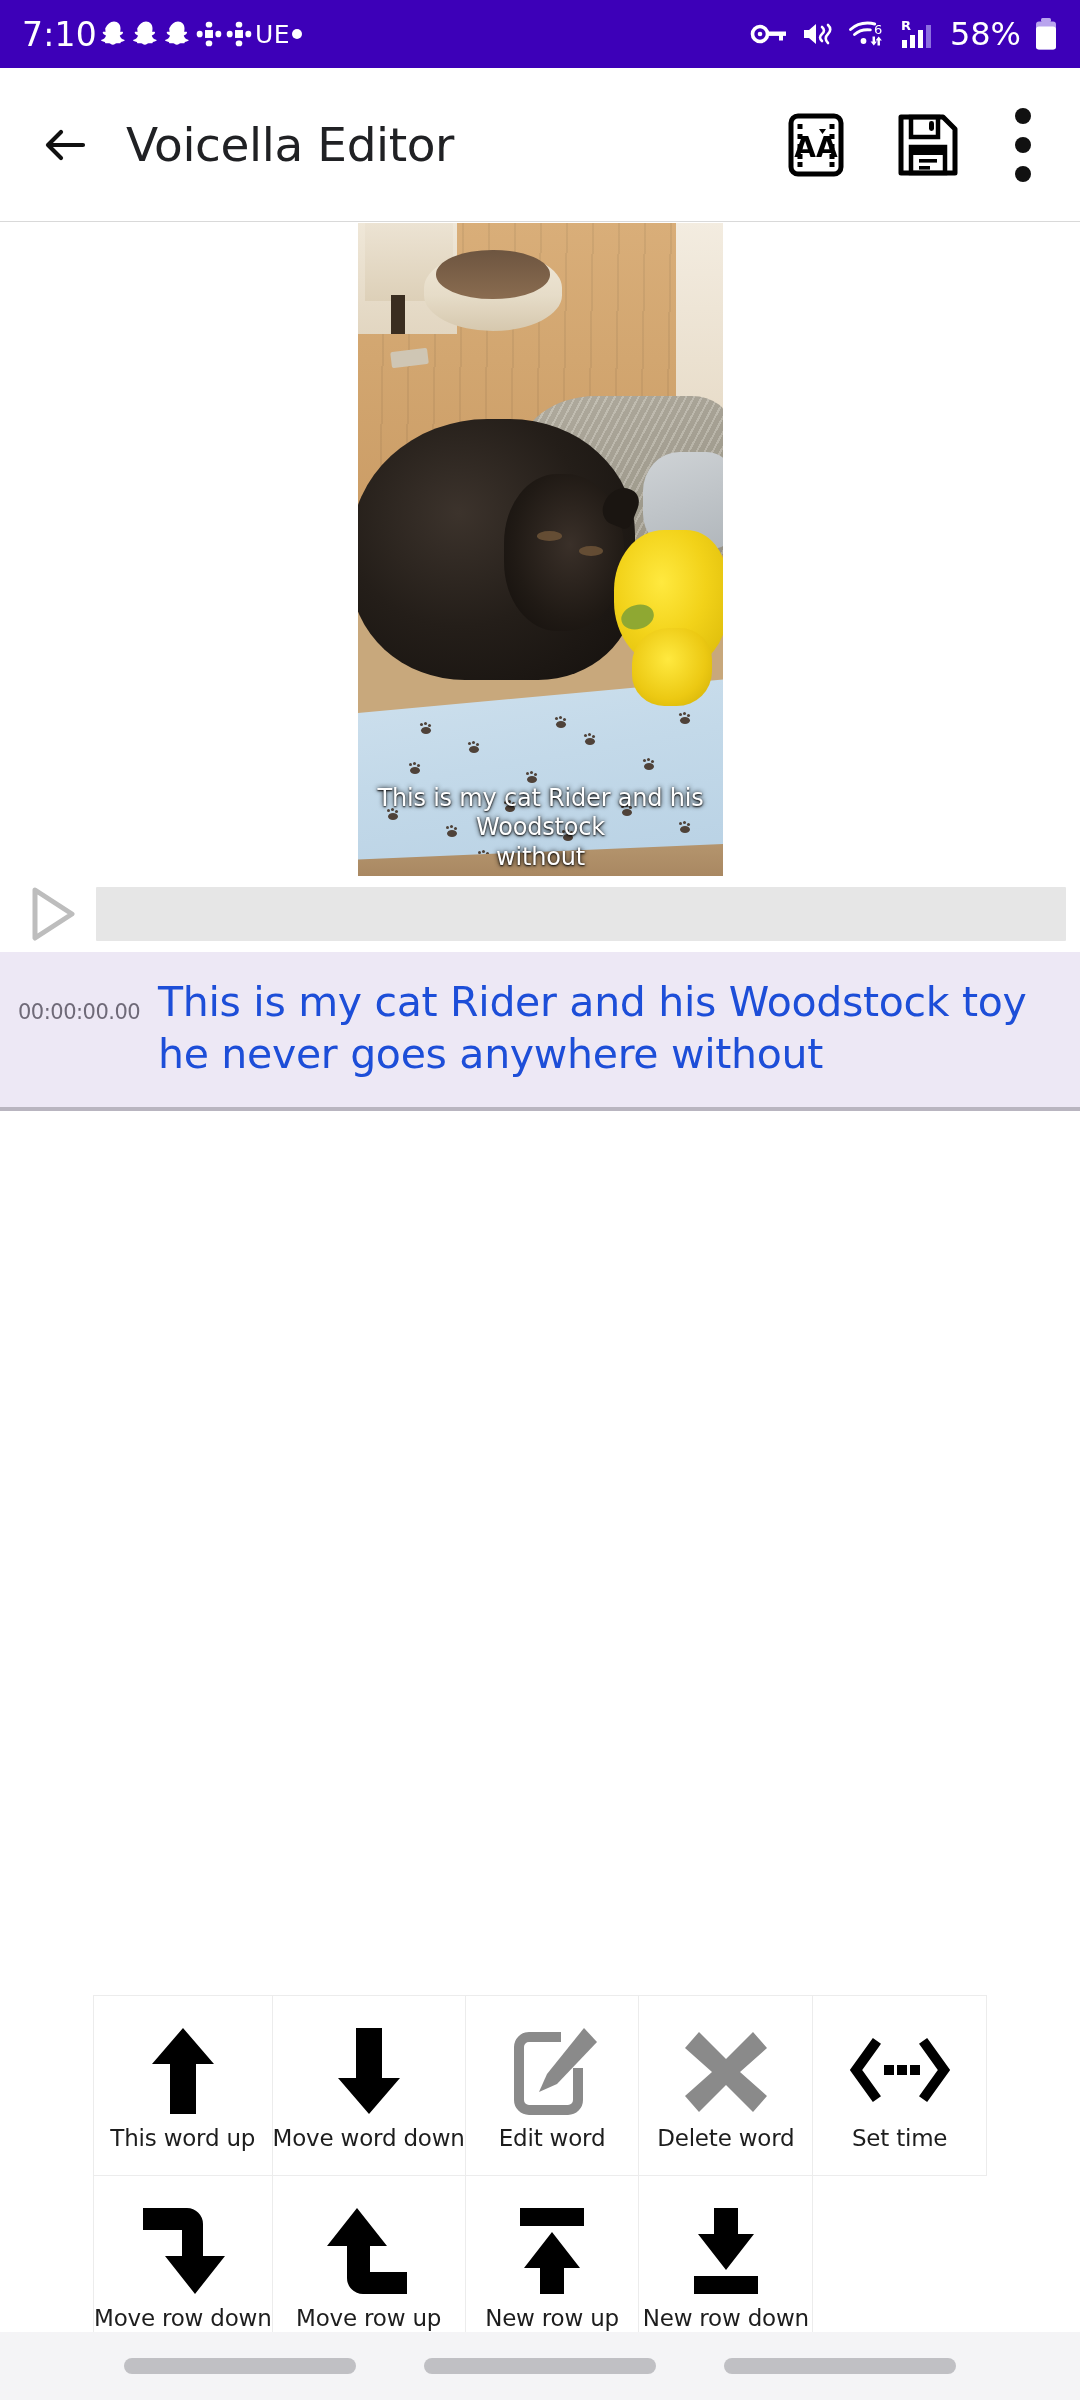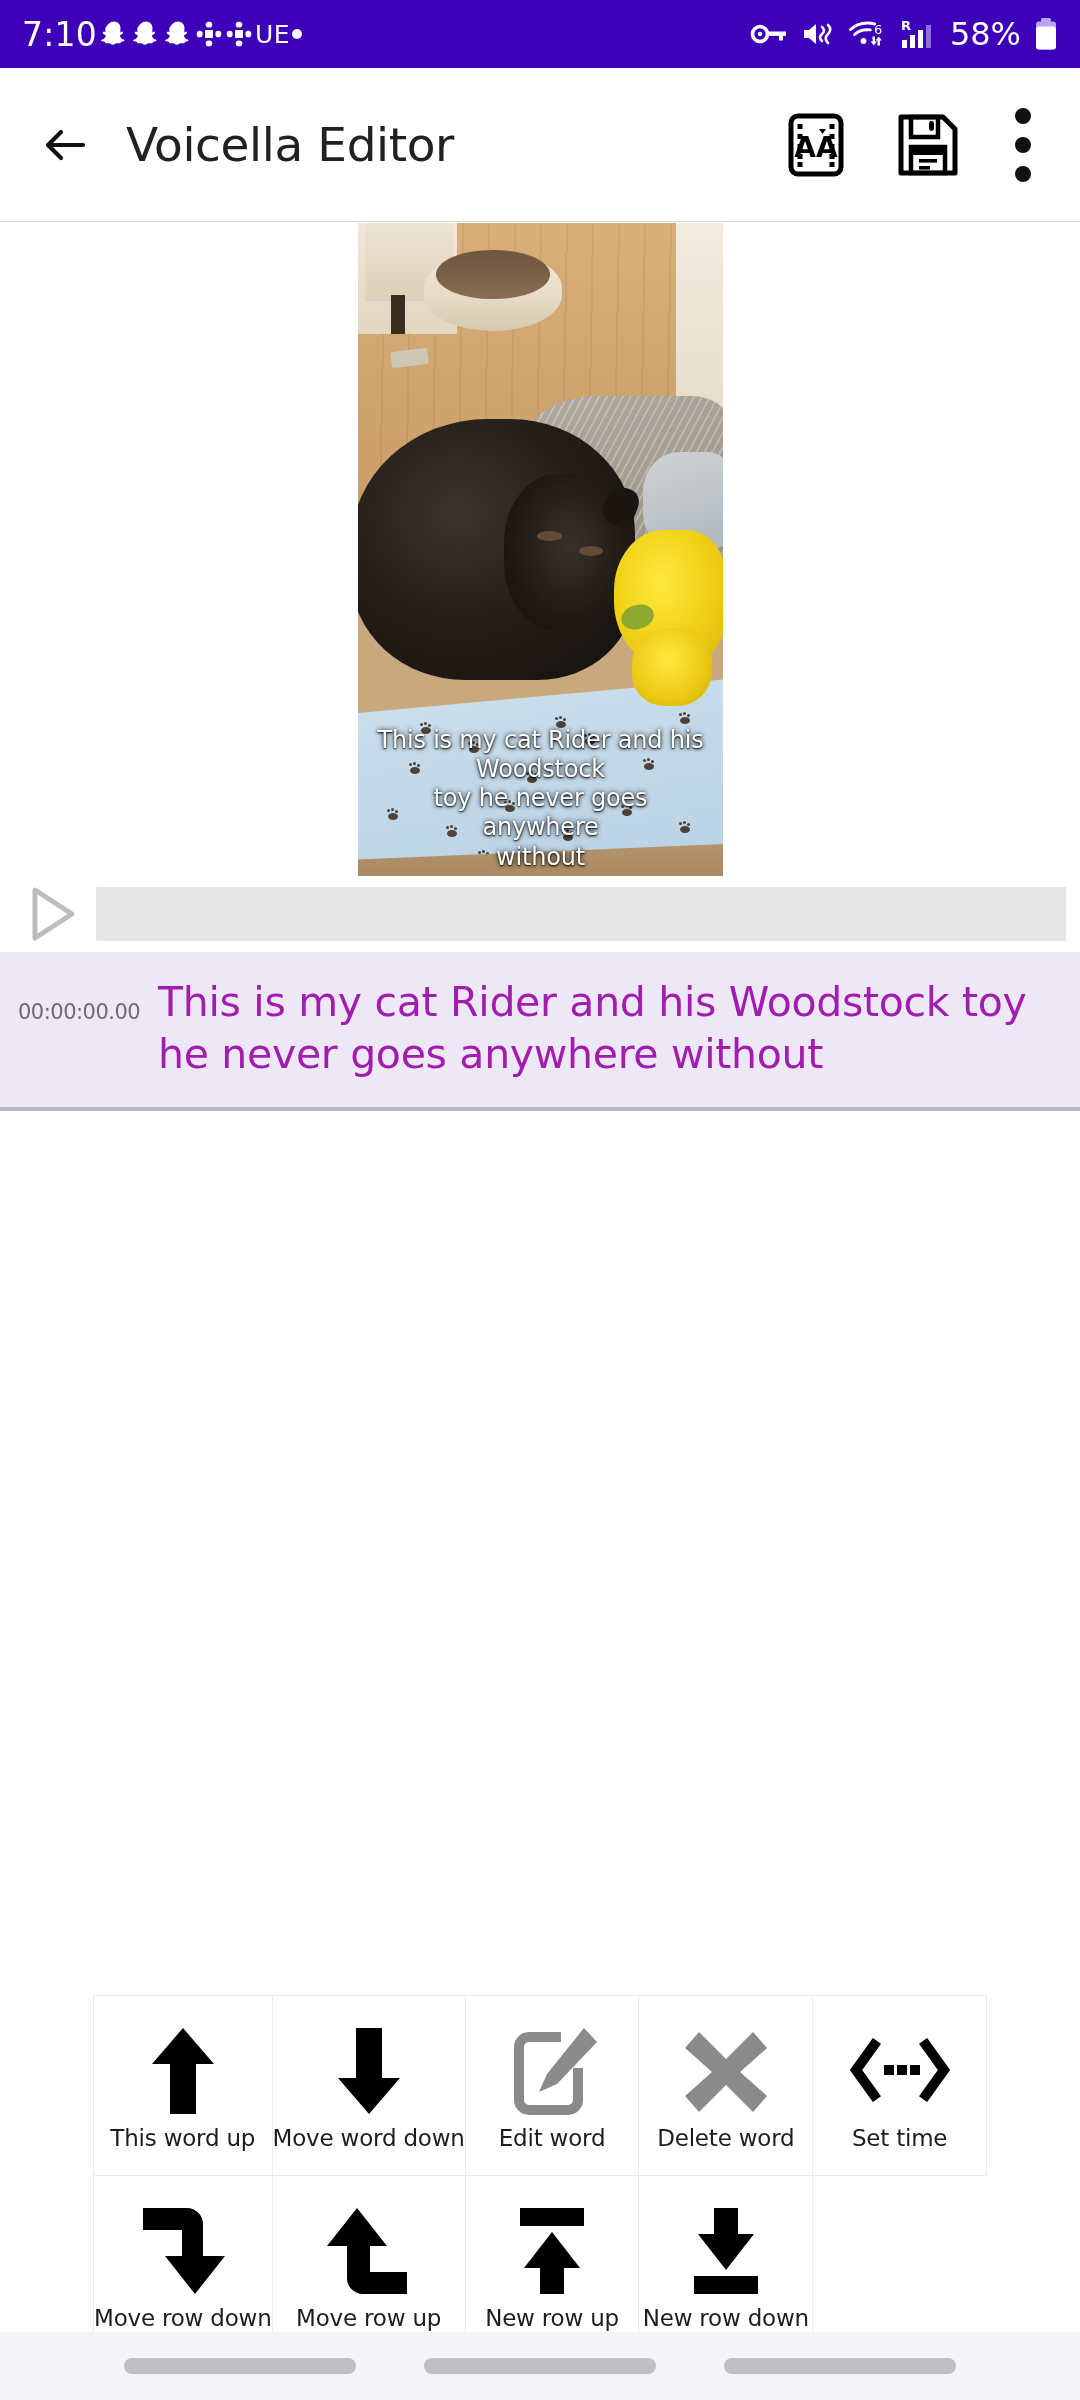--- a/index.html
+++ b/index.html
@@ -180,21 +180,21 @@
     display:flex; align-items:flex-start;
     background:#EDE8F5; padding:24px 18px 26px 18px;
     border-bottom:4px solid #b9b5c0;
   }
   .tr-time {
     flex:none; width:140px; font-size:21px; color:#6f6a78;
     padding-top:24px; letter-spacing:-0.5px;
     font-family:"DejaVu Sans", sans-serif;
   }
   .tr-text {
-    flex:1; font-size:41px; line-height:1.28; color:#a21caf;
+    flex:1; font-size:41px; line-height:1.28; color:#1d4ed8;
     font-family:"DejaVu Sans", sans-serif; letter-spacing:-0.3px;
     padding-right:8px;
   }
 
   
   .toolgrid {
     position:absolute; left:93px; top:1995px; width:894px;
     display:grid; grid-template-columns:repeat(5, 1fr);
     border-top:1px solid #ececec; border-left:1px solid #ececec;
     background:#ffffff;
@@ -389,21 +389,20 @@
         <div class="vid-eye2"></div>
         <div class="vid-toy"></div>
         <div class="vid-toy-leaf"></div>
         <div class="vid-toy-b"></div>
         <div class="vid-floorstrip"></div>
       </div>
 
       <div class="caption-overlay">
         <div>This is my cat Rider and his</div>
         <div>Woodstock</div>
-        <div>toy he never goes anywhere</div>
         <div>without</div>
       </div>
     </div>
   </div>
 
   <div class="playrow">
     <div class="play-btn">
       <svg width="66" height="66" viewBox="0 0 66 66">
         <path fill="none" stroke="#bdbdbd" stroke-width="5" stroke-linejoin="round" d="M17 9 L54 33 L17 57 Z"></path>
       </svg>

